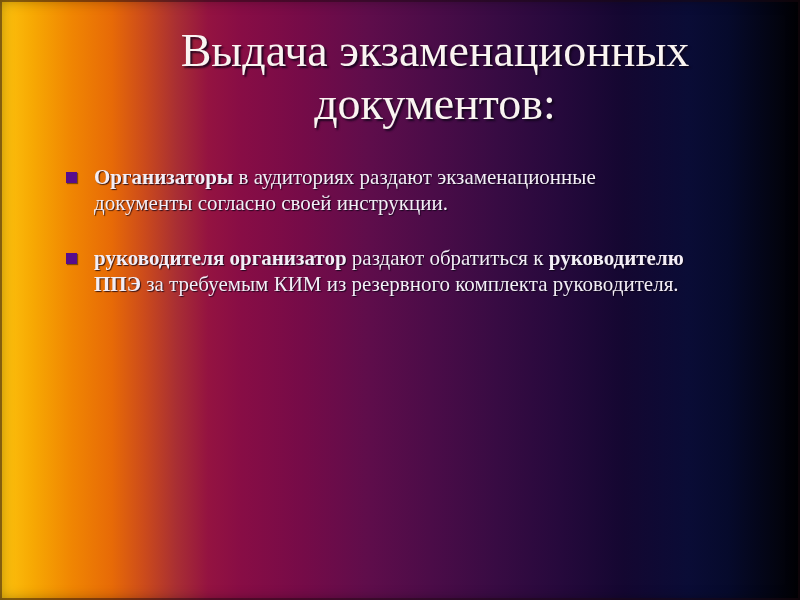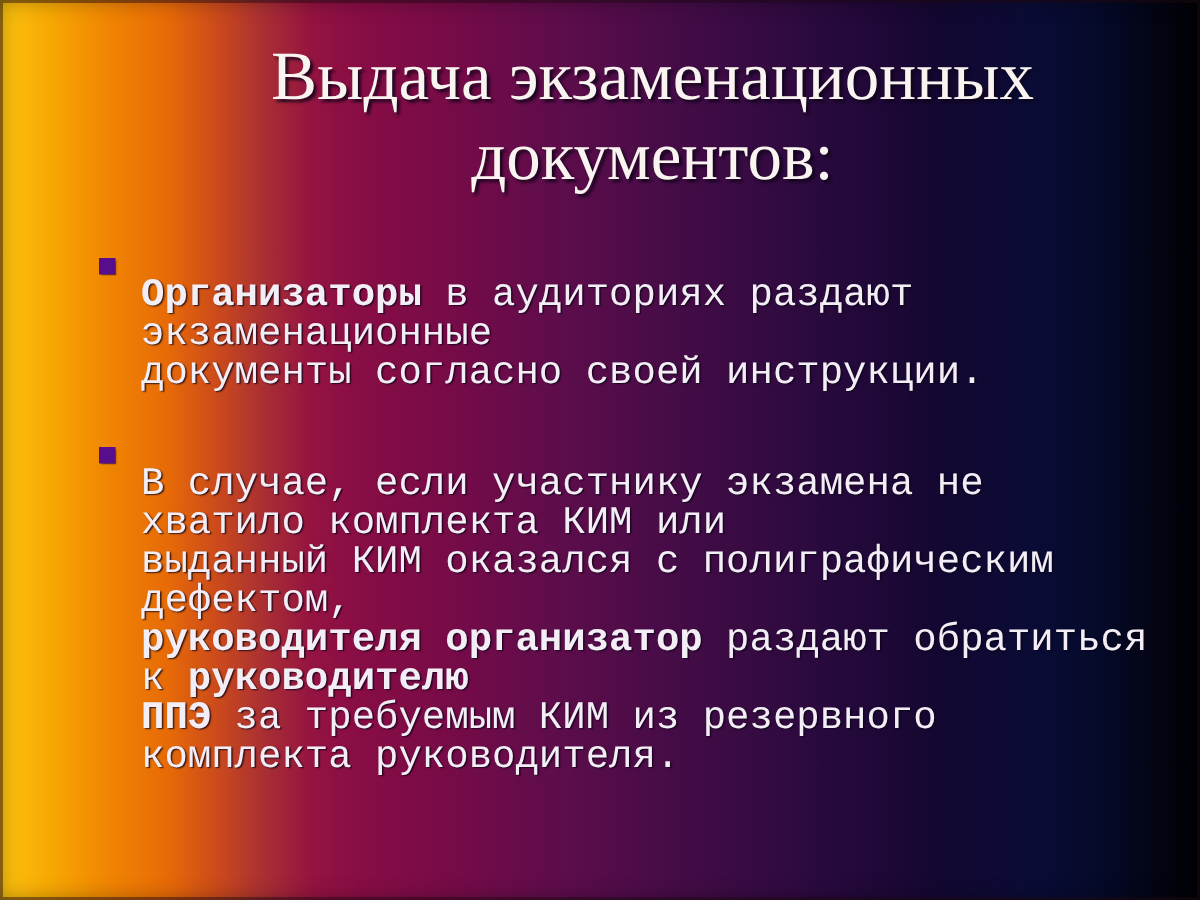--- a/index.html
+++ b/index.html
@@ -38,42 +38,39 @@
   .marker {
     flex: 0 0 11px;
     width: 11px;
     height: 11px;
     margin-top: 8px;
     background: var(--marker-color, #570d8c);
     box-shadow: 1px 1px 1px rgba(0,0,0,.45);
   }
   .text {
     margin-left: 17px;
-    font-family: Liberation Mono, monospace;
-    font-size: 26px;
+    font-family: Liberation Serif, serif;
+    font-size: 21px;
     line-height: 26px;
     color: var(--body-color, #f3eef6);
     white-space: pre-wrap;
     text-shadow: 1px 1px 1px rgba(12,4,22,.8);
-    margin-top: 19px;
   }
   .text .b { font-weight: 700; }
 </style>
 </head>
 <body>
 
 <div class="slide" style="background: linear-gradient(90deg, rgb(253, 196, 15) 0%, rgb(247, 169, 3) 4%, rgb(240, 133, 2) 9%, rgb(231, 106, 7) 14%, rgb(204, 75, 27) 18%, rgb(169, 47, 51) 22%, rgb(148, 19, 65) 26%, rgb(136, 13, 69) 30%, rgb(117, 11, 72) 38%, rgb(95, 13, 75) 46%, rgb(75, 12, 72) 54%, rgb(56, 11, 67) 62%, rgb(38, 9, 60) 70%, rgb(20, 7, 49) 78%, rgb(10, 12, 54) 86%, rgb(6, 10, 44) 91%, rgb(1, 1, 3) 100%);">
   <h1 class="title">Выдача экзаменационных документов:</h1>
   <div class="bullets">
       <div class="item">
         <span class="marker"></span>
         <span class="text"><span class="b">Организаторы</span><span> в аудиториях раздают экзаменационные
 документы согласно своей инструкции.</span></span>
       </div>
       <div class="item">
         <span class="marker"></span>
-        <span class="text"><span>В случае, если участнику экзамена не хватило комплекта КИМ или
-выданный КИМ оказался с полиграфическим дефектом,
-</span><span class="b">руководителя организатор</span><span> раздают обратиться к </span><span class="b">руководителю
+        <span class="text"><span class="b">руководителя организатор</span><span> раздают обратиться к </span><span class="b">руководителю
 ППЭ</span><span> за требуемым КИМ из резервного комплекта руководителя.</span></span>
       </div>
     </div>
 </div>
 
 </body></html>

